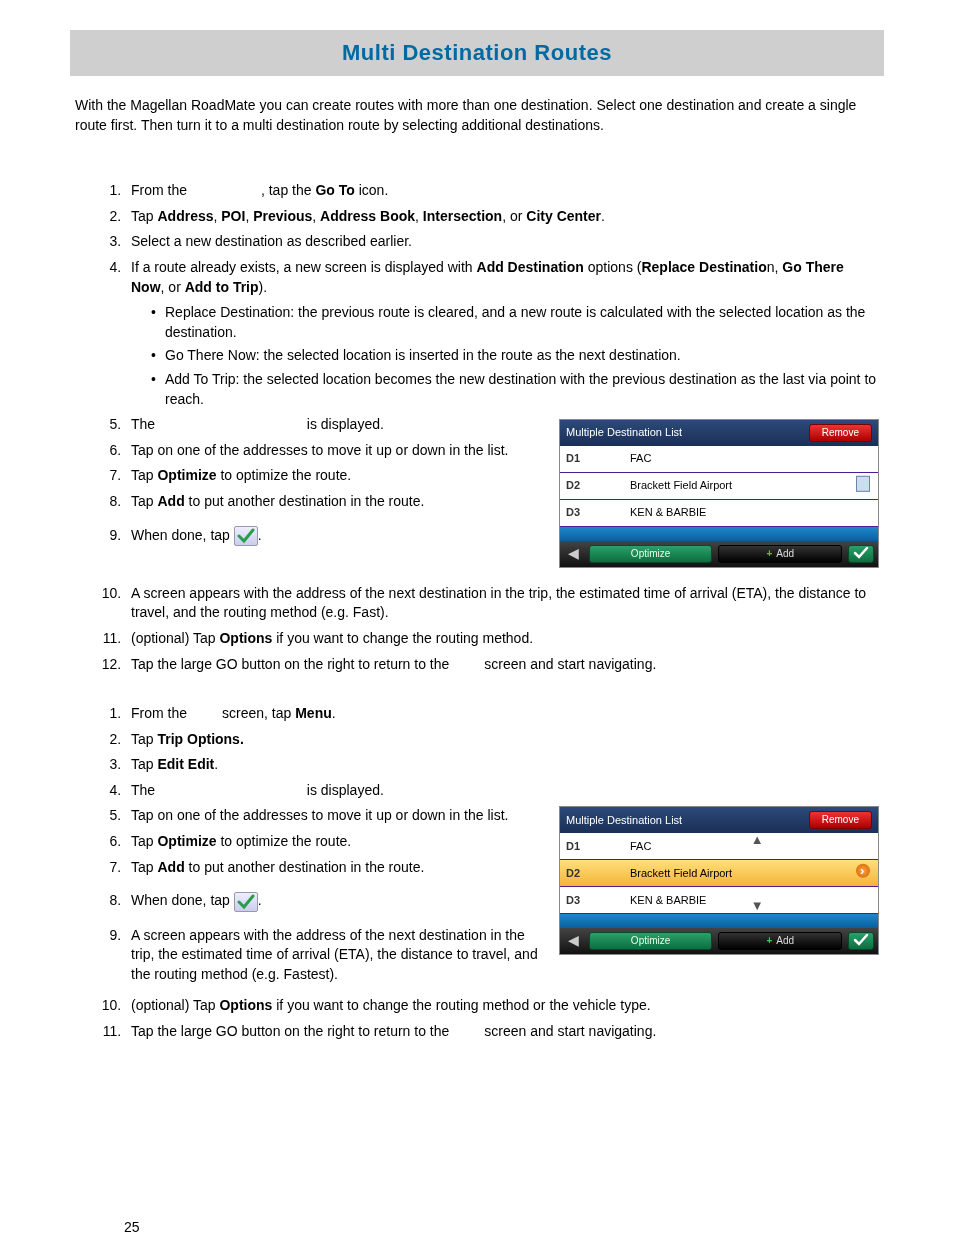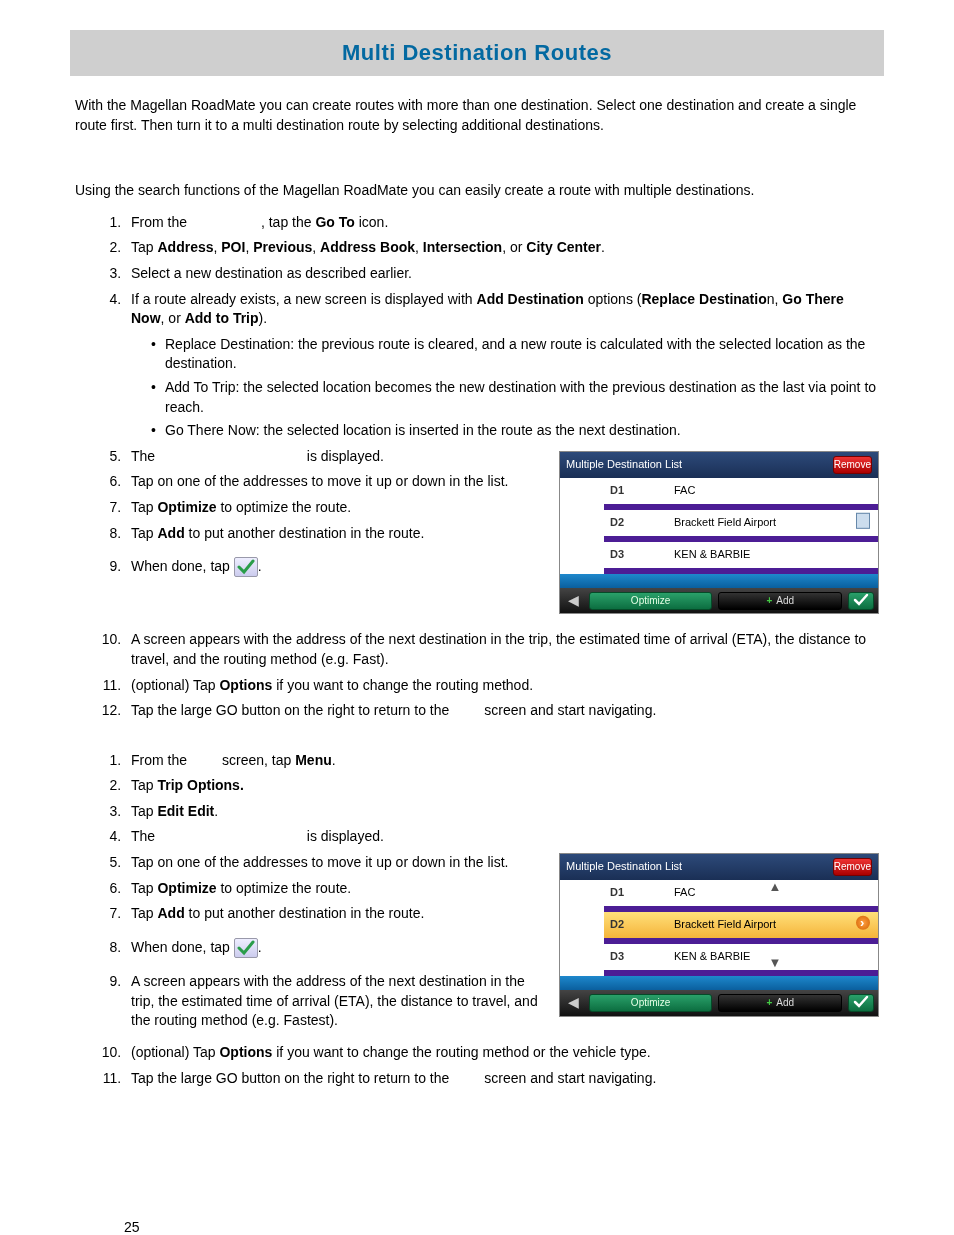--- a/index.html
+++ b/index.html
@@ -82,30 +82,29 @@
     display: flex;
     justify-content: space-between;
     align-items: center;
   }
   .remove-btn {
     background: linear-gradient(#e33, #a00);
     border: 1px solid #700;
     border-radius: 3px;
     color: #fff;
     font-size: 10px;
-    padding: 1px 0;
+    padding: 1px 12px;
   }
   .fig-row {
     display: flex;
     align-items: center;
     padding: 4px 6px;
-    border-bottom: 6px solid #4c1d95;
+    border-bottom: 1px solid #4c1d95;
     position: relative;
     min-height: 18px;
-    margin-left: 44px;
   }
   .fig-row.sel {
     background: linear-gradient(#ffe07a, #f5b43a);
   }
   .fig-row .lbl {
     width: 24px;
     font-weight: bold;
     color: #333;
   }
   .fig-row .val {
@@ -224,36 +223,35 @@
 <body>
 
 <div class="page">
   <div class="header-bar">
     <h1>Multi Destination Routes</h1>
   </div>
 
   <div class="content">
     <p class="intro">With the Magellan RoadMate you can create routes with more than one destination. Select one destination and create a single route first. Then turn it to a multi destination route by selecting additional destinations.</p>
 
-    <p class="section-intro">Using the search functions of the Magellan RoadMate you can easily create a route with multiple destinations.</p>
 
     <ol class="steps">
       <li>
         <span>From the </span>&nbsp;&nbsp;&nbsp;&nbsp;&nbsp;&nbsp;&nbsp;&nbsp;&nbsp;&nbsp;&nbsp;&nbsp;&nbsp;&nbsp;&nbsp;&nbsp;&nbsp;&nbsp;<span>, tap the </span><b>Go To</b><span> icon.</span>
       </li>
       <li>
         <span>Tap </span><b>Address</b>, <b>POI</b>, <b>Previous</b>, <b>Address Book</b>, <b>Intersection</b>, or <b>City Center</b>.
       </li>
       <li>Select a new destination as described earlier.</li>
       <li>
         <span>If a route already exists, a new screen is displayed with </span><b>Add Destination</b><span> options (</span><b>Replace Destinatio</b><span>n, </span><b>Go There Now</b><span>, or </span><b>Add to Trip</b><span>).</span>
         <ul>
           <li>Replace Destination: the previous route is cleared, and a new route is calculated with the selected location as the destination.</li>
+          <li>Go There Now: the selected location is inserted in the route as the next destination.</li>
           <li>Add To Trip: the selected location becomes the new destination with the previous destination as the last via point to reach.</li>
-          <li>Go There Now: the selected location is inserted in the route as the next destination.</li>
         </ul>
       </li>
 
       <div class="float-fig">
         <div class="fig">
           <div class="fig-title">
             <span>Multiple Destination List</span>
             <span class="remove-btn">Remove</span>
           </div>
           <div class="fig-row">

